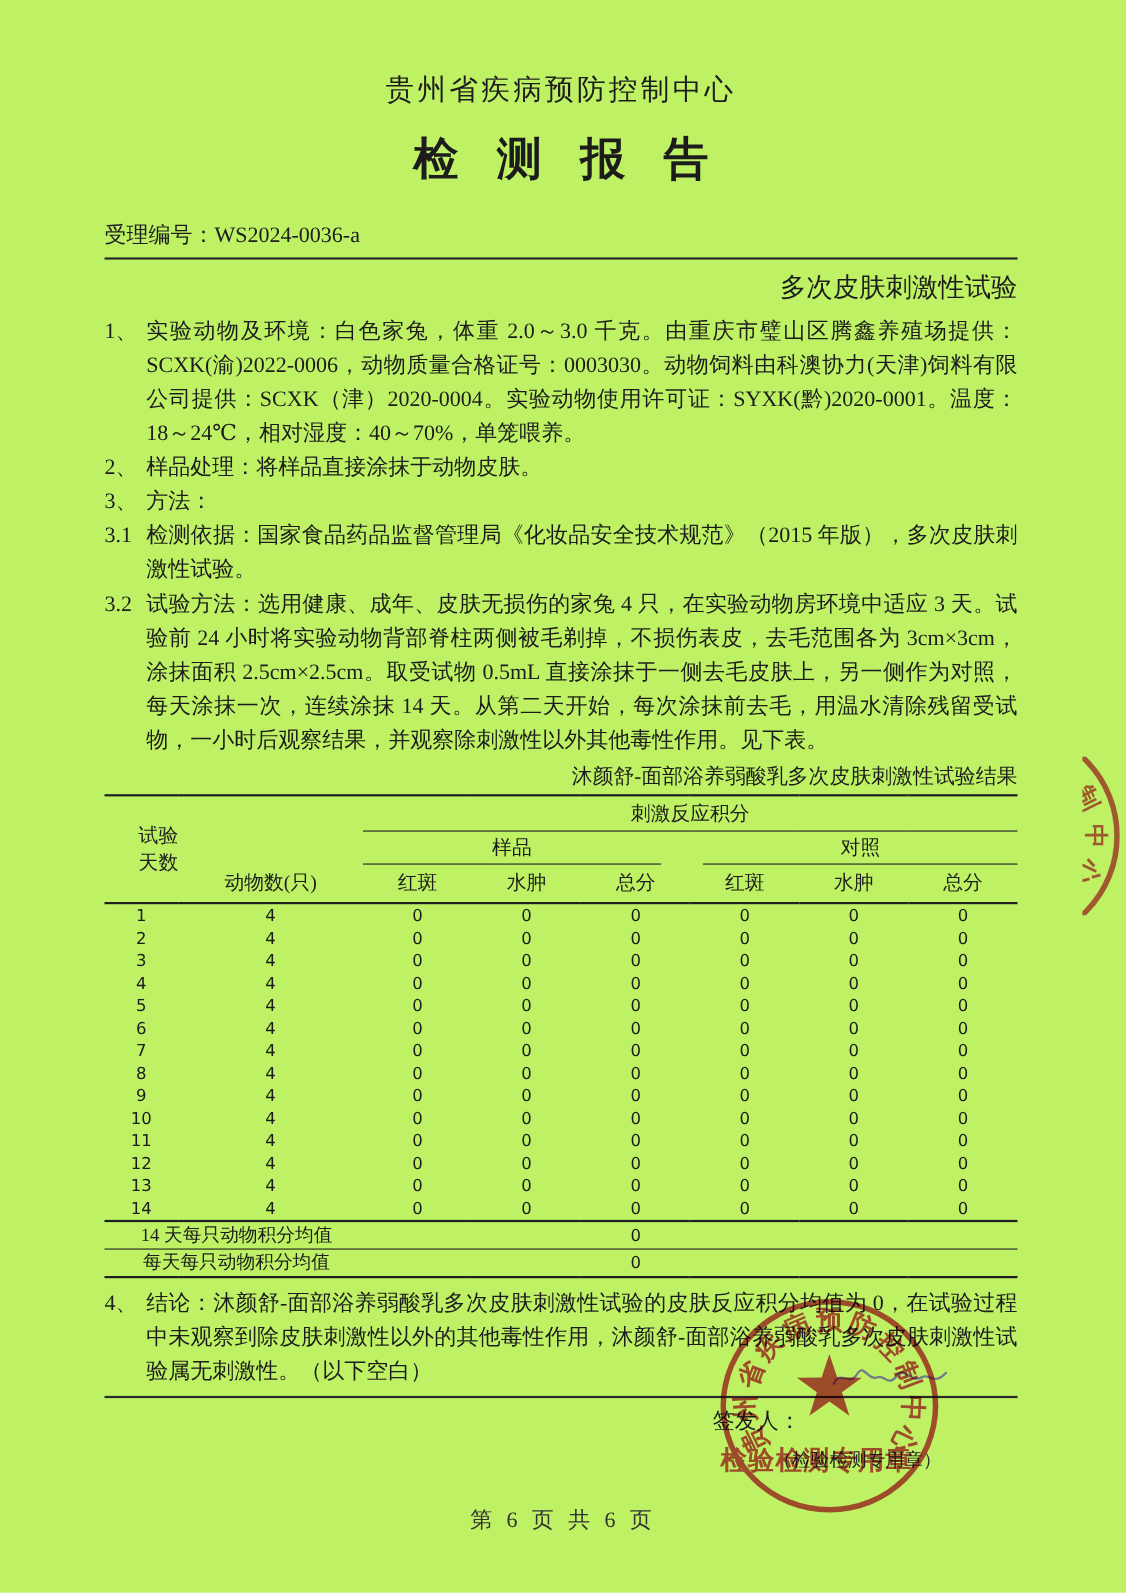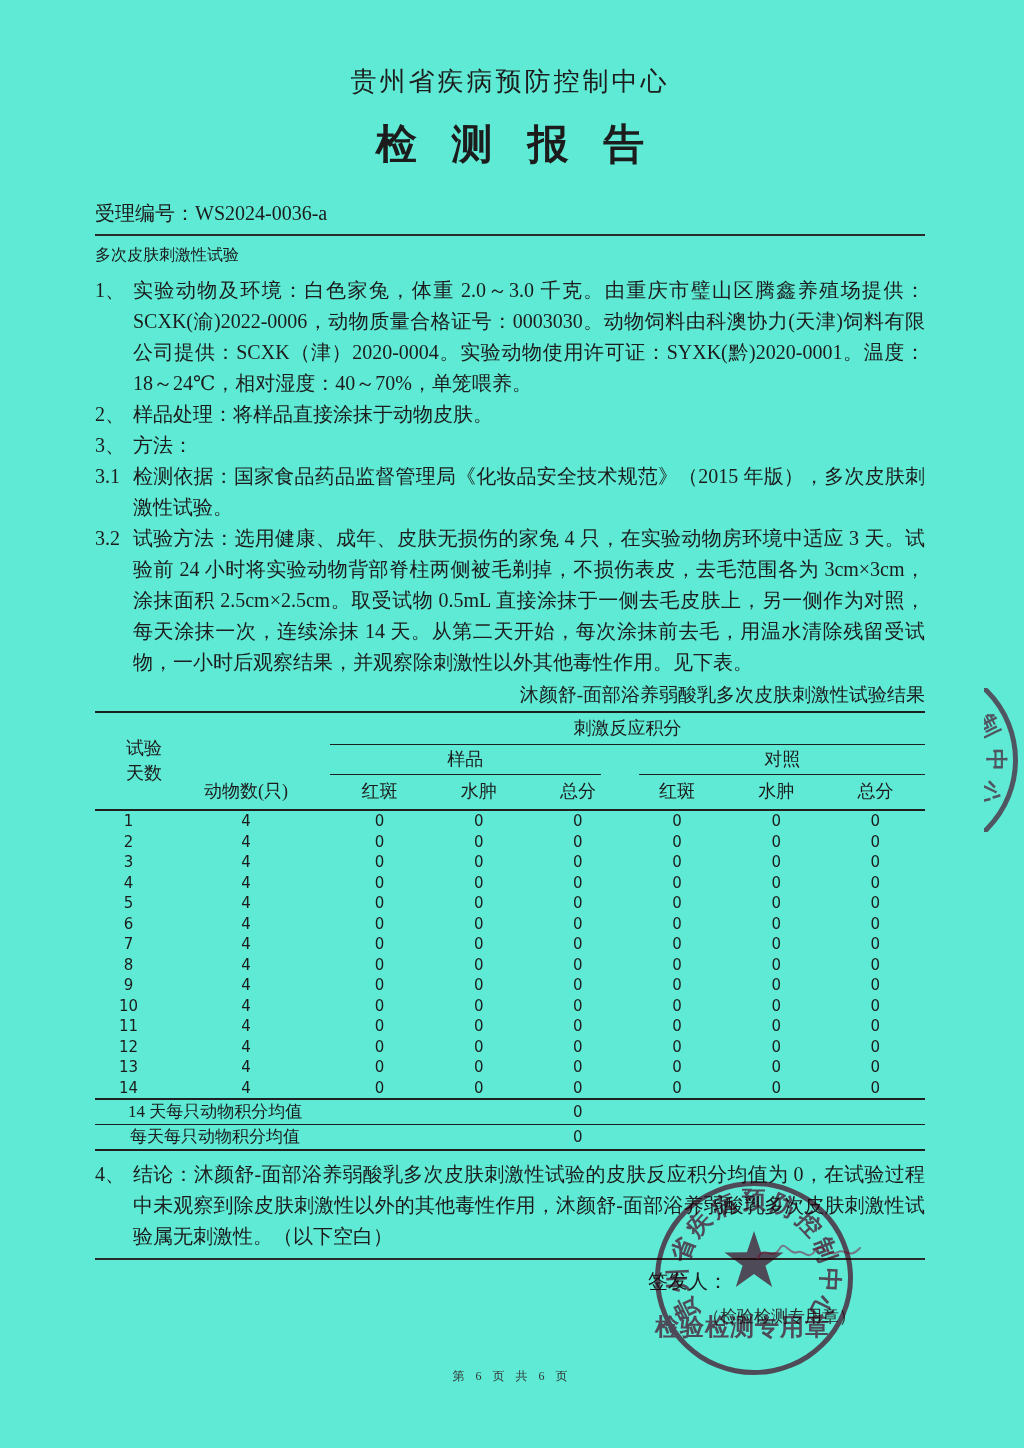--- a/index.html
+++ b/index.html
@@ -1,30 +1,30 @@
 <!DOCTYPE html>
 <html style="--stamp-color: #d0415c;"><head>
 <meta charset="utf-8">
 <style>
   html,body{margin:0;padding:0;}
   .page{
     position:relative;
     width:1024px;height:1448px;
-    background:#5eead4;
+    background:#bef264;
     overflow:hidden;
     font-family:"Liberation Serif","DejaVu Serif",serif;
     color:#1c1c1c;
   }
   .content{position:absolute;left:95px;top:0;width:830px;}
   .org-title{margin-top:64px;text-align:center;font-size:26px;letter-spacing:3px;}
   .report-title{margin-top:18px;text-align:center;font-size:41px;font-weight:bold;}
   .report-title span{letter-spacing:.85em;margin-right:-.85em;margin-top:36px;}
   .case-line{margin-top:28px;font-size:20px;}
   .hdr-divider{margin-top:7px;height:0;border-top:2.5px solid #2a2a2a;}
-  .section-title{margin-top:9px;text-align:left;font-size:16px;}
+  .section-title{margin-top:9px;text-align:right;font-size:24px;}
   .para-list{margin-top:9px;}
   .para{display:flex;font-size:20px;line-height:31px;}
   .para-num{flex:0 0 38px;}
   .para-text{flex:1;text-align:justify;}
   .tbl-title{margin-top:4px;text-align:right;font-size:19px;}
   table.score-table{
     margin-top:3px;width:830px;table-layout:fixed;
     border-collapse:collapse;
     border-top:2.5px solid #1f1f1f;
   }
@@ -47,21 +47,21 @@
     font-family:"Liberation Serif","DejaVu Serif",serif;font-size:17px;
   }
   tr.summary.first td{border-bottom:1.5px solid #1f1f1f;}
   tr.summary.last td{border-bottom:2.5px solid #1f1f1f;}
   .conclusion{margin-top:8px;}
   .sign-divider{margin-top:6px;height:0;border-top:2px solid #2a2a2a;}
   .sign-block{margin-top:8px;margin-left:553px;font-size:20px;}
   .sign-row{height:26px;line-height:26px;}
   .date-row{margin-top:16px;height:26px;line-height:26px;white-space:nowrap;}
   .seal-note{margin-top:11px;margin-left:55px;font-size:17px;color:#2b2b2b;}
-  .page-footer{position:absolute;left:0;top:1368px;width:100%;text-align:center;font-size:12px;letter-spacing:4px;color:#333;}
+  .page-footer{position:absolute;left:0;top:1368px;width:100%;text-align:center;font-size:20px;letter-spacing:4px;color:#333;}
   
   .stamp{
     position:absolute;left:655px;top:1181px;width:198px;height:194px;
     mix-blend-mode:multiply;opacity:.92;z-index:5;pointer-events:none;
   }
   .stamp-ring{position:absolute;left:0;top:0;width:188px;height:184px;border:5px solid var(--stamp-color,#d0415c);border-radius:50%;}
   .arc-ch{
     position:absolute;font-weight:bold;font-size:24px;color:var(--stamp-color,#d0415c);
     font-family:"Liberation Serif","DejaVu Serif",serif;white-space:pre;
   }

